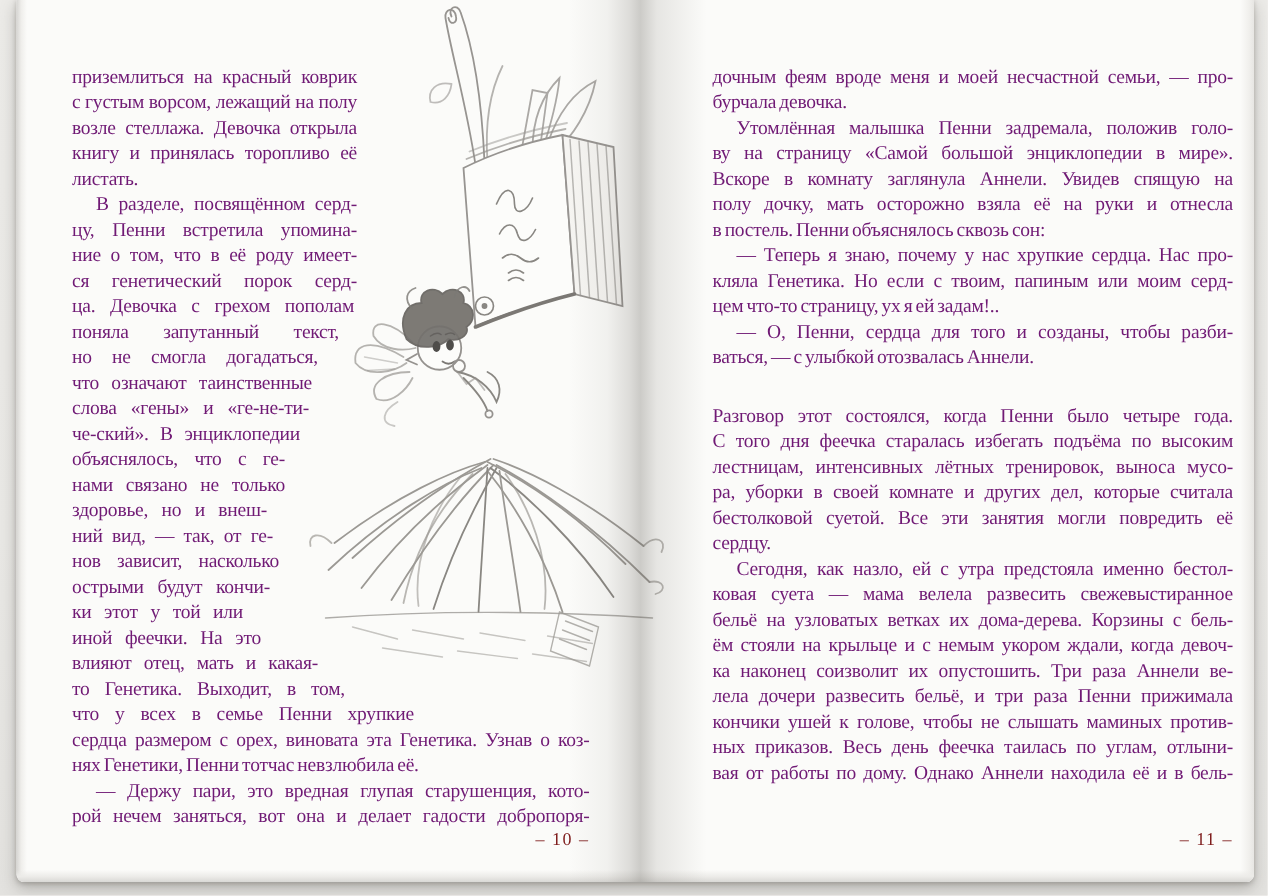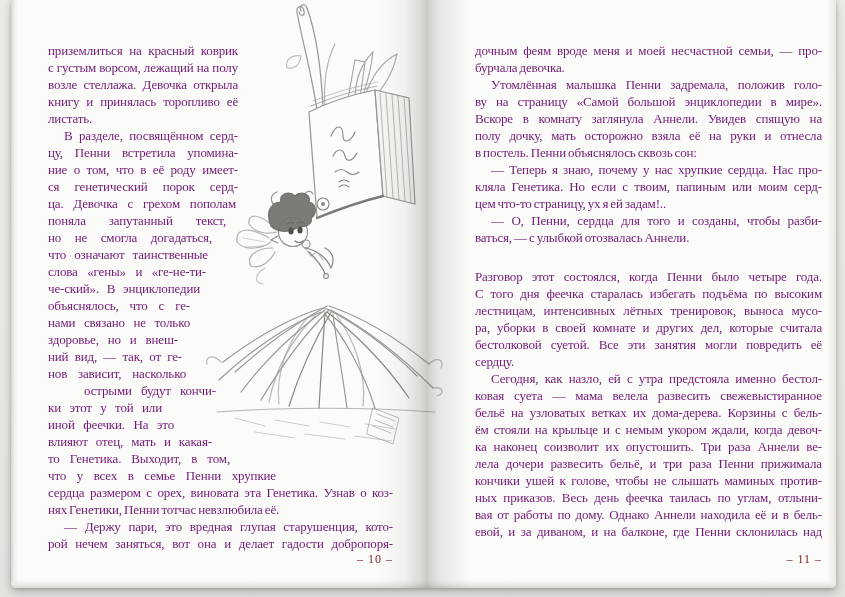--- a/index.html
+++ b/index.html
@@ -174,21 +174,21 @@
         <div class="line" style="width: 178px;">поняла запутанный текст,</div>
         <div class="line" style="width: 164px;">но не смогла догадаться,</div>
         <div class="line" style="width: 160px;">что означают таинственные</div>
         <div class="line" style="width: 158px;">слова «гены» и «ге-не-ти-</div>
         <div class="line" style="width: 152px;">че-ский». В энциклопедии</div>
         <div class="line" style="width: 142px;">объяснялось, что с ге-</div>
         <div class="line" style="width: 142px;">нами связано не только</div>
         <div class="line" style="width: 130px;">здоровье, но и внеш-</div>
         <div class="line" style="width: 134px;">ний вид, — так, от ге-</div>
         <div class="line" style="width: 138px;">нов зависит, насколько</div>
-        <div class="line" style="width: 132px; margin-left: 36px;">острыми будут кончи-</div>
+        <div class="line" style="width: 132px;">острыми будут кончи-</div>
         <div class="line" style="width: 114px;">ки этот у той или</div>
         <div class="line" style="width: 126px;">иной феечки. На это</div>
         <div class="line" style="width: 164px;">влияют отец, мать и какая-</div>
         <div class="line" style="width: 182px;">то Генетика. Выходит, в том,</div>
         <div class="line" style="width: 228px;">что у всех в семье Пенни хрупкие</div>
         <div class="line">сердца размером с орех, виновата эта Генетика. Узнав о коз-</div>
         <div class="line end">нях Генетики, Пенни тотчас невзлюбила её.</div>
         <div class="line in">— Держу пари, это вредная глупая старушенция, кото-</div>
         <div class="line">рой нечем заняться, вот она и делает гадости добропоря-</div>
       </div>
@@ -216,19 +216,18 @@
         <div class="line end">сердцу.</div>
         <div class="line in">Сегодня, как назло, ей с утра предстояла именно бестол-</div>
         <div class="line">ковая суета — мама велела развесить свежевыстиранное</div>
         <div class="line">бельё на узловатых ветках их дома-дерева. Корзины с бель-</div>
         <div class="line">ём стояли на крыльце и с немым укором ждали, когда девоч-</div>
         <div class="line">ка наконец соизволит их опустошить. Три раза Аннели ве-</div>
         <div class="line">лела дочери развесить бельё, и три раза Пенни прижимала</div>
         <div class="line">кончики ушей к голове, чтобы не слышать маминых против-</div>
         <div class="line">ных приказов. Весь день феечка таилась по углам, отлыни-</div>
         <div class="line">вая от работы по дому. Однако Аннели находила её и в бель-</div>
-        <div class="line">евой, и за диваном, и на балконе, где Пенни склонилась над</div>
       </div>
     <div class="pagenum right">– 11 –</div>
 
     <div class="gutter"></div>
   </div>
 </div>
 
 </body></html>

